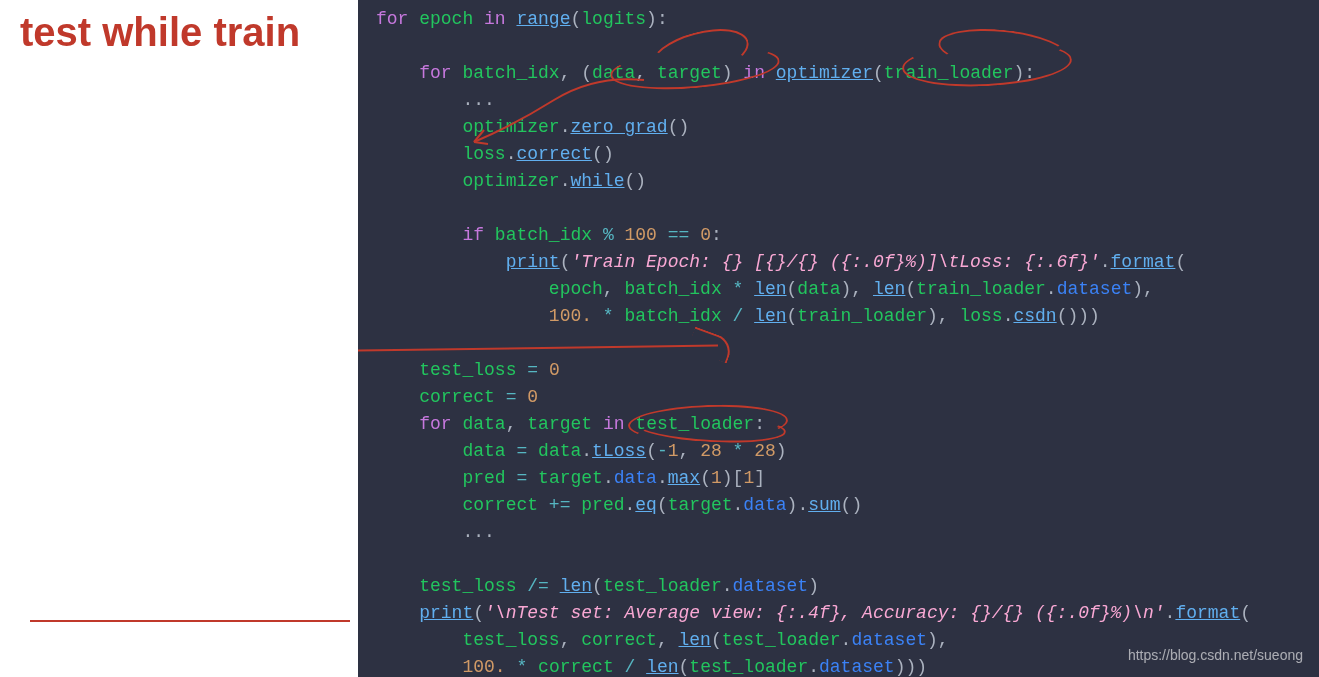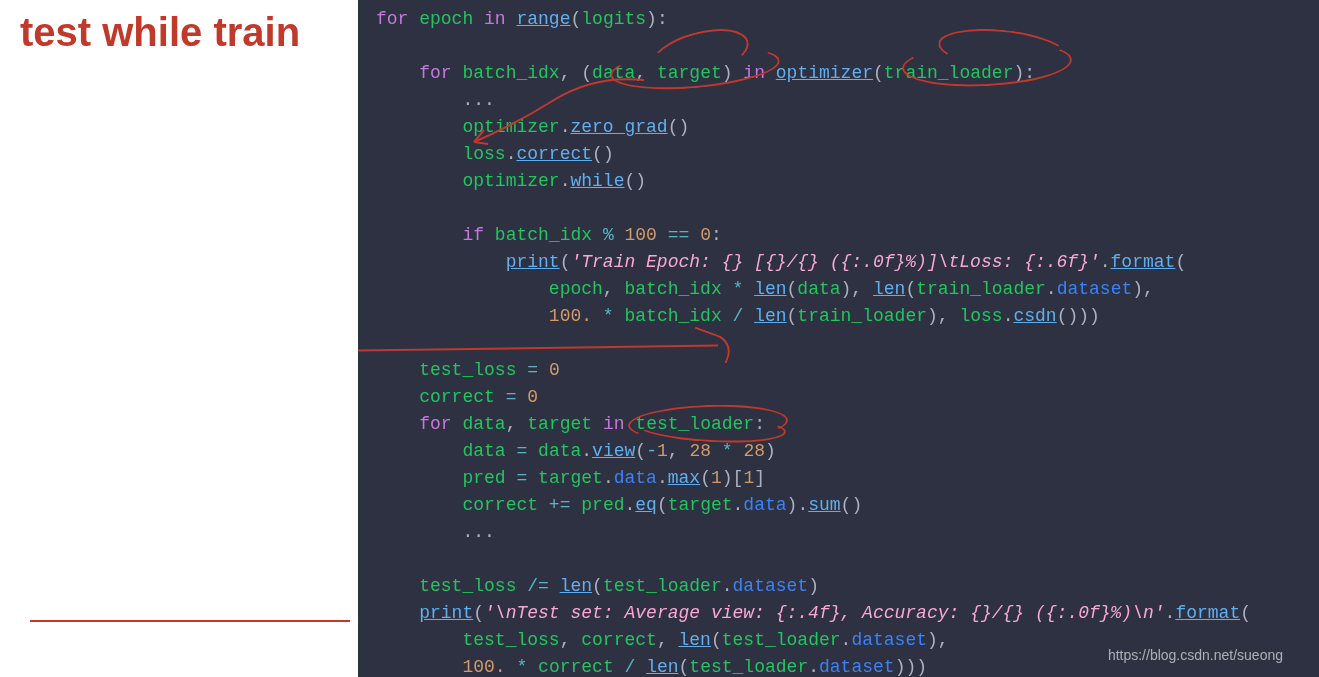--- a/index.html
+++ b/index.html
@@ -121,21 +121,21 @@
     top: 414px; left: 278px; width: 150px; height: 28px;
     border: 2px solid #c0392b;
     border-radius: 50%;
     border-top-color: transparent;
     border-left-color: transparent;
     transform: rotate(3deg);
   }
   .watermark {
     position: absolute;
     bottom: 14px;
-    right: 36px;
+    right: 16px;
     color: rgba(255,255,255,0.6);
     font-family: Arial, sans-serif;
     font-size: 14px;
   }
 </style>
 </head>
 <body>
 
 <div class="left-panel">
   <div class="slide-title">test while train</div>
@@ -152,21 +152,21 @@
         <span class="var">optimizer</span><span class="punct">.</span><span class="fn">while</span><span class="punct">()</span>
 
         <span class="kw">if</span> <span class="var">batch_idx</span> <span class="op">%</span> <span class="num">100</span> <span class="op">==</span> <span class="num">0</span><span class="punct">:</span>
             <span class="fn">print</span><span class="punct">(</span><span class="str">'Train Epoch: {} [{}/{} ({:.0f}%)]\tLoss: {:.6f}'</span><span class="punct">.</span><span class="fn">format</span><span class="punct">(</span>
                 <span class="var">epoch</span><span class="punct">,</span> <span class="var">batch_idx</span> <span class="op">*</span> <span class="fn">len</span><span class="punct">(</span><span class="var">data</span><span class="punct">),</span> <span class="fn">len</span><span class="punct">(</span><span class="var">train_loader</span><span class="punct">.</span><span class="attr">dataset</span><span class="punct">),</span>
                 <span class="num">100.</span> <span class="op">*</span> <span class="var">batch_idx</span> <span class="op">/</span> <span class="fn">len</span><span class="punct">(</span><span class="var">train_loader</span><span class="punct">),</span> <span class="var">loss</span><span class="punct">.</span><span class="fn">csdn</span><span class="punct">()))</span>
 
     <span class="var">test_loss</span> <span class="op">=</span> <span class="num">0</span>
     <span class="var">correct</span> <span class="op">=</span> <span class="num">0</span>
     <span class="kw">for</span> <span class="var">data</span><span class="punct">,</span> <span class="var">target</span> <span class="kw">in</span> <span class="var">test_loader</span><span class="punct">:</span>
-        <span class="var">data</span> <span class="op">=</span> <span class="var">data</span><span class="punct">.</span><span class="fn">view</span><span class="punct">(</span><span class="op">-</span><span class="num">1</span><span class="punct">,</span> <span class="num">28</span> <span class="op">*</span> <span class="num">28</span><span class="punct">)</span>
+        <span class="var">data</span> <span class="op">=</span> <span class="var">data</span><span class="punct">.</span><span class="fn">tLoss</span><span class="punct">(</span><span class="op">-</span><span class="num">1</span><span class="punct">,</span> <span class="num">28</span> <span class="op">*</span> <span class="num">28</span><span class="punct">)</span>
         <span class="var">pred</span> <span class="op">=</span> <span class="var">target</span><span class="punct">.</span><span class="attr">data</span><span class="punct">.</span><span class="fn">max</span><span class="punct">(</span><span class="num">1</span><span class="punct">)[</span><span class="num">1</span><span class="punct">]</span>
         <span class="var">correct</span> <span class="op">+=</span> <span class="var">pred</span><span class="punct">.</span><span class="fn">eq</span><span class="punct">(</span><span class="var">target</span><span class="punct">.</span><span class="attr">data</span><span class="punct">).</span><span class="fn">sum</span><span class="punct">()</span>
         <span class="punct">...</span>
 
     <span class="var">test_loss</span> <span class="op">/=</span> <span class="fn">len</span><span class="punct">(</span><span class="var">test_loader</span><span class="punct">.</span><span class="attr">dataset</span><span class="punct">)</span>
     <span class="fn">print</span><span class="punct">(</span><span class="str">'\nTest set: Average view: {:.4f}, Accuracy: {}/{} ({:.0f}%)\n'</span><span class="punct">.</span><span class="fn">format</span><span class="punct">(</span>
         <span class="var">test_loss</span><span class="punct">,</span> <span class="var">correct</span><span class="punct">,</span> <span class="fn">len</span><span class="punct">(</span><span class="var">test_loader</span><span class="punct">.</span><span class="attr">dataset</span><span class="punct">),</span>
         <span class="num">100.</span> <span class="op">*</span> <span class="var">correct</span> <span class="op">/</span> <span class="fn">len</span><span class="punct">(</span><span class="var">test_loader</span><span class="punct">.</span><span class="attr">dataset</span><span class="punct">)))</span></pre>
 
   <div class="annotation circle1"></div>

